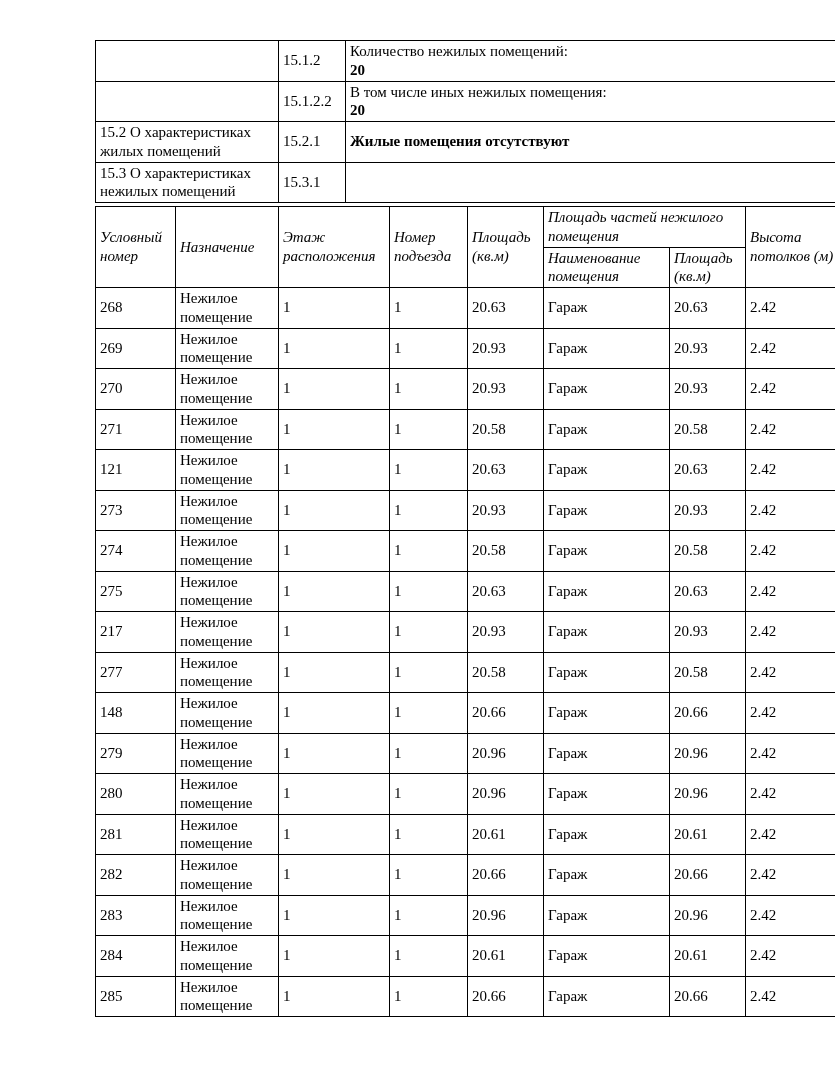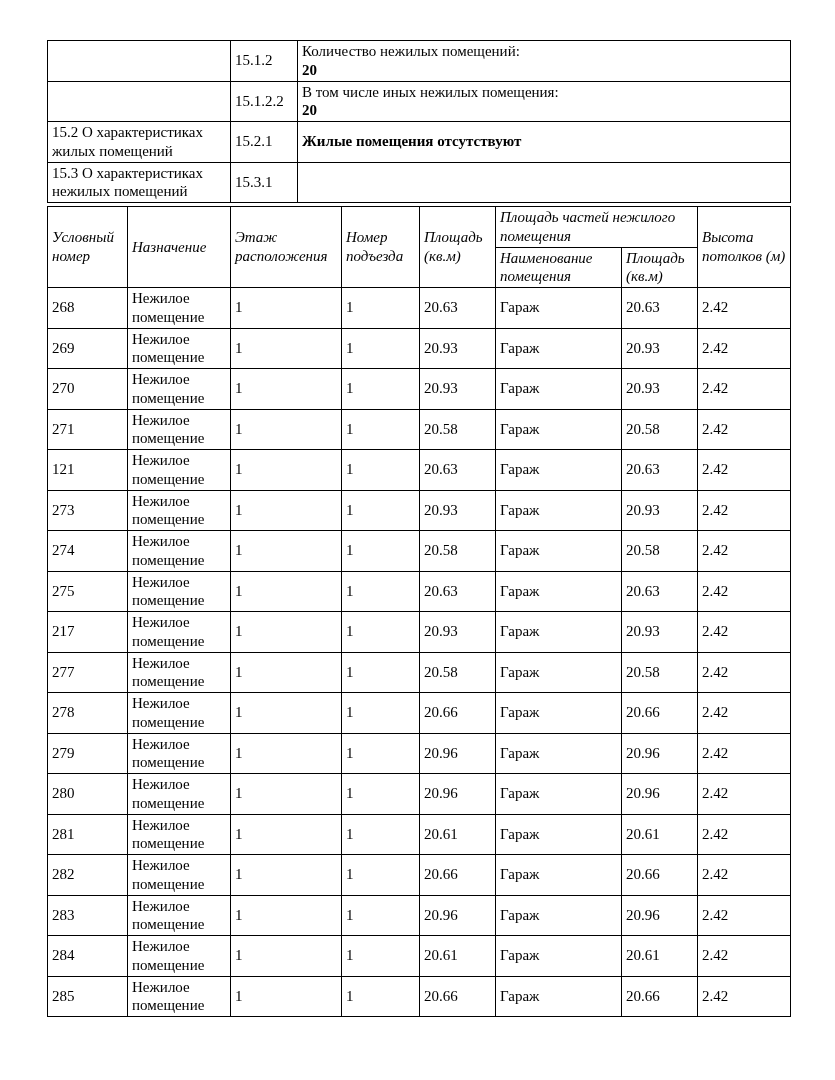--- a/index.html
+++ b/index.html
@@ -6,21 +6,21 @@
   html, body {
     margin: 0;
     padding: 0;
     background: #ffffff;
     color: #000000;
     font-family: "Liberation Serif", "DejaVu Serif", serif;
     font-size: 15px;
     line-height: 1.25;
   }
   body { width: 835px; min-height: 1080px; }
-  .page { padding: 40px 45px 20px 47px; }
+  .page { padding: 40px 45px 20px 47px; margin-left: 48px; }
   table { border-collapse: collapse; table-layout: fixed; width: 743px; }
   td, th {
     border: 1px solid #000;
     padding: 1px 4px;
     vertical-align: middle;
     text-align: left;
     font-weight: normal;
     word-wrap: break-word;
     overflow-wrap: break-word;
   }
@@ -192,21 +192,21 @@
           <td>277</td>
           <td>Нежилое помещение</td>
           <td>1</td>
           <td>1</td>
           <td>20.58</td>
           <td>Гараж</td>
           <td>20.58</td>
           <td>2.42</td>
         </tr>
         <tr>
-          <td>278</td>
+          <td>148</td>
           <td>Нежилое помещение</td>
           <td>1</td>
           <td>1</td>
           <td>20.66</td>
           <td>Гараж</td>
           <td>20.66</td>
           <td>2.42</td>
         </tr>
         <tr>
           <td>279</td>

